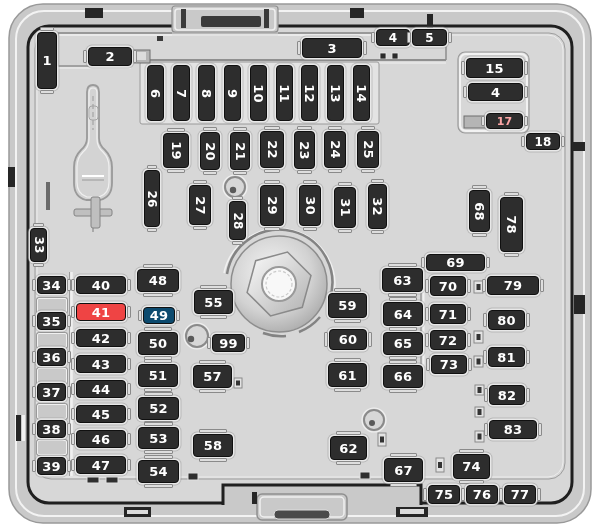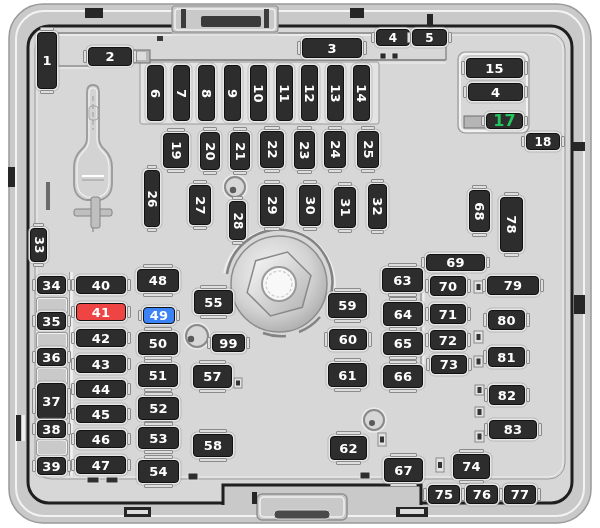--- a/index.html
+++ b/index.html
@@ -207,21 +207,21 @@
       <div class="fuse o-v" style="left: 353px; top: 65px; width: 17px; height: 56px; background: rgb(45, 45, 45);">
         <span class="lbl" style="color: rgb(255, 255, 255);">14</span>
       </div>
       <div class="fuse o-h c-lr" style="left: 466px; top: 58px; width: 57px; height: 20px; background: rgb(45, 45, 45);">
         <span class="lbl" style="color: rgb(255, 255, 255);">15</span>
       </div>
       <div class="fuse o-h c-lr" style="left: 468px; top: 83px; width: 55px; height: 18px; background: rgb(45, 45, 45);">
         <span class="lbl" style="color: rgb(255, 255, 255);">4</span>
       </div>
       <div class="fuse o-h c-lr" style="left: 486px; top: 113px; width: 37px; height: 16px; background: rgb(45, 45, 45);">
-        <span class="lbl" style="font-size: 16px; color: #22c55e;">17</span>
+        <span class="lbl" style="font-size: 11px; color: #fca5a5;">17</span>
       </div>
       <div class="fuse o-h c-lr" style="left: 526px; top: 133px; width: 34px; height: 17px; background: rgb(45, 45, 45);">
         <span class="lbl" style="font-size: 12px; color: rgb(255, 255, 255);">18</span>
       </div>
       <div class="fuse o-v c-tb" style="left: 163px; top: 133px; width: 26px; height: 35px; background: rgb(45, 45, 45);">
         <span class="lbl" style="color: rgb(255, 255, 255);">19</span>
       </div>
       <div class="fuse o-v c-tb" style="left: 200px; top: 132px; width: 20px; height: 38px; background: rgb(45, 45, 45);">
         <span class="lbl" style="color: rgb(255, 255, 255);">20</span>
       </div>
@@ -266,21 +266,21 @@
       </div>
       <div class="fuse o-h c-lr" style="left: 37px; top: 276px; width: 29px; height: 18px; background: rgb(45, 45, 45);">
         <span class="lbl" style="color: rgb(255, 255, 255);">34</span>
       </div>
       <div class="fuse o-h c-lr" style="left: 37px; top: 312px; width: 29px; height: 18px; background: rgb(45, 45, 45);">
         <span class="lbl" style="color: rgb(255, 255, 255);">35</span>
       </div>
       <div class="fuse o-h c-lr" style="left: 37px; top: 348px; width: 29px; height: 18px; background: rgb(45, 45, 45);">
         <span class="lbl" style="color: rgb(255, 255, 255);">36</span>
       </div>
-      <div class="fuse o-h c-lr" style="left: 37px; top: 383px; width: 29px; height: 36px; background: rgb(45, 45, 45);">
+      <div class="fuse o-h c-lr" style="left: 37px; top: 383px; width: 29px; height: 18px; background: rgb(45, 45, 45);">
         <span class="lbl" style="color: rgb(255, 255, 255);">37</span>
       </div>
       <div class="fuse o-h c-lr" style="left: 37px; top: 420px; width: 29px; height: 18px; background: rgb(45, 45, 45);">
         <span class="lbl" style="color: rgb(255, 255, 255);">38</span>
       </div>
       <div class="fuse o-h c-lr" style="left: 37px; top: 457px; width: 29px; height: 18px; background: rgb(45, 45, 45);">
         <span class="lbl" style="color: rgb(255, 255, 255);">39</span>
       </div>
       <div class="fuse o-h c-lr" style="left: 76px; top: 276px; width: 50px; height: 18px; background: rgb(45, 45, 45);">
         <span class="lbl" style="color: rgb(255, 255, 255);">40</span>
@@ -302,21 +302,21 @@
       </div>
       <div class="fuse o-h c-lr" style="left: 76px; top: 430px; width: 50px; height: 18px; background: rgb(45, 45, 45);">
         <span class="lbl" style="color: rgb(255, 255, 255);">46</span>
       </div>
       <div class="fuse o-h c-lr" style="left: 76px; top: 456px; width: 50px; height: 18px; background: rgb(45, 45, 45);">
         <span class="lbl" style="color: rgb(255, 255, 255);">47</span>
       </div>
       <div class="fuse o-h c-tb" style="left: 137px; top: 269px; width: 42px; height: 23px; background: rgb(45, 45, 45);">
         <span class="lbl" style="color: rgb(255, 255, 255);">48</span>
       </div>
-      <div class="fuse o-h c-lr" style="left: 143px; top: 307px; width: 32px; height: 17px; background: #3b82f6;">
+      <div class="fuse o-h c-lr" style="left: 143px; top: 307px; width: 32px; height: 17px; background: #0c4a6e;">
         <span class="lbl" style="color: rgb(255, 255, 255);">49</span>
       </div>
       <div class="fuse o-h c-tb" style="left: 138px; top: 332px; width: 40px; height: 23px; background: rgb(45, 45, 45);">
         <span class="lbl" style="color: rgb(255, 255, 255);">50</span>
       </div>
       <div class="fuse o-h c-tb" style="left: 138px; top: 364px; width: 40px; height: 23px; background: rgb(45, 45, 45);">
         <span class="lbl" style="color: rgb(255, 255, 255);">51</span>
       </div>
       <div class="fuse o-h c-tb" style="left: 138px; top: 397px; width: 41px; height: 23px; background: rgb(45, 45, 45);">
         <span class="lbl" style="color: rgb(255, 255, 255);">52</span>

